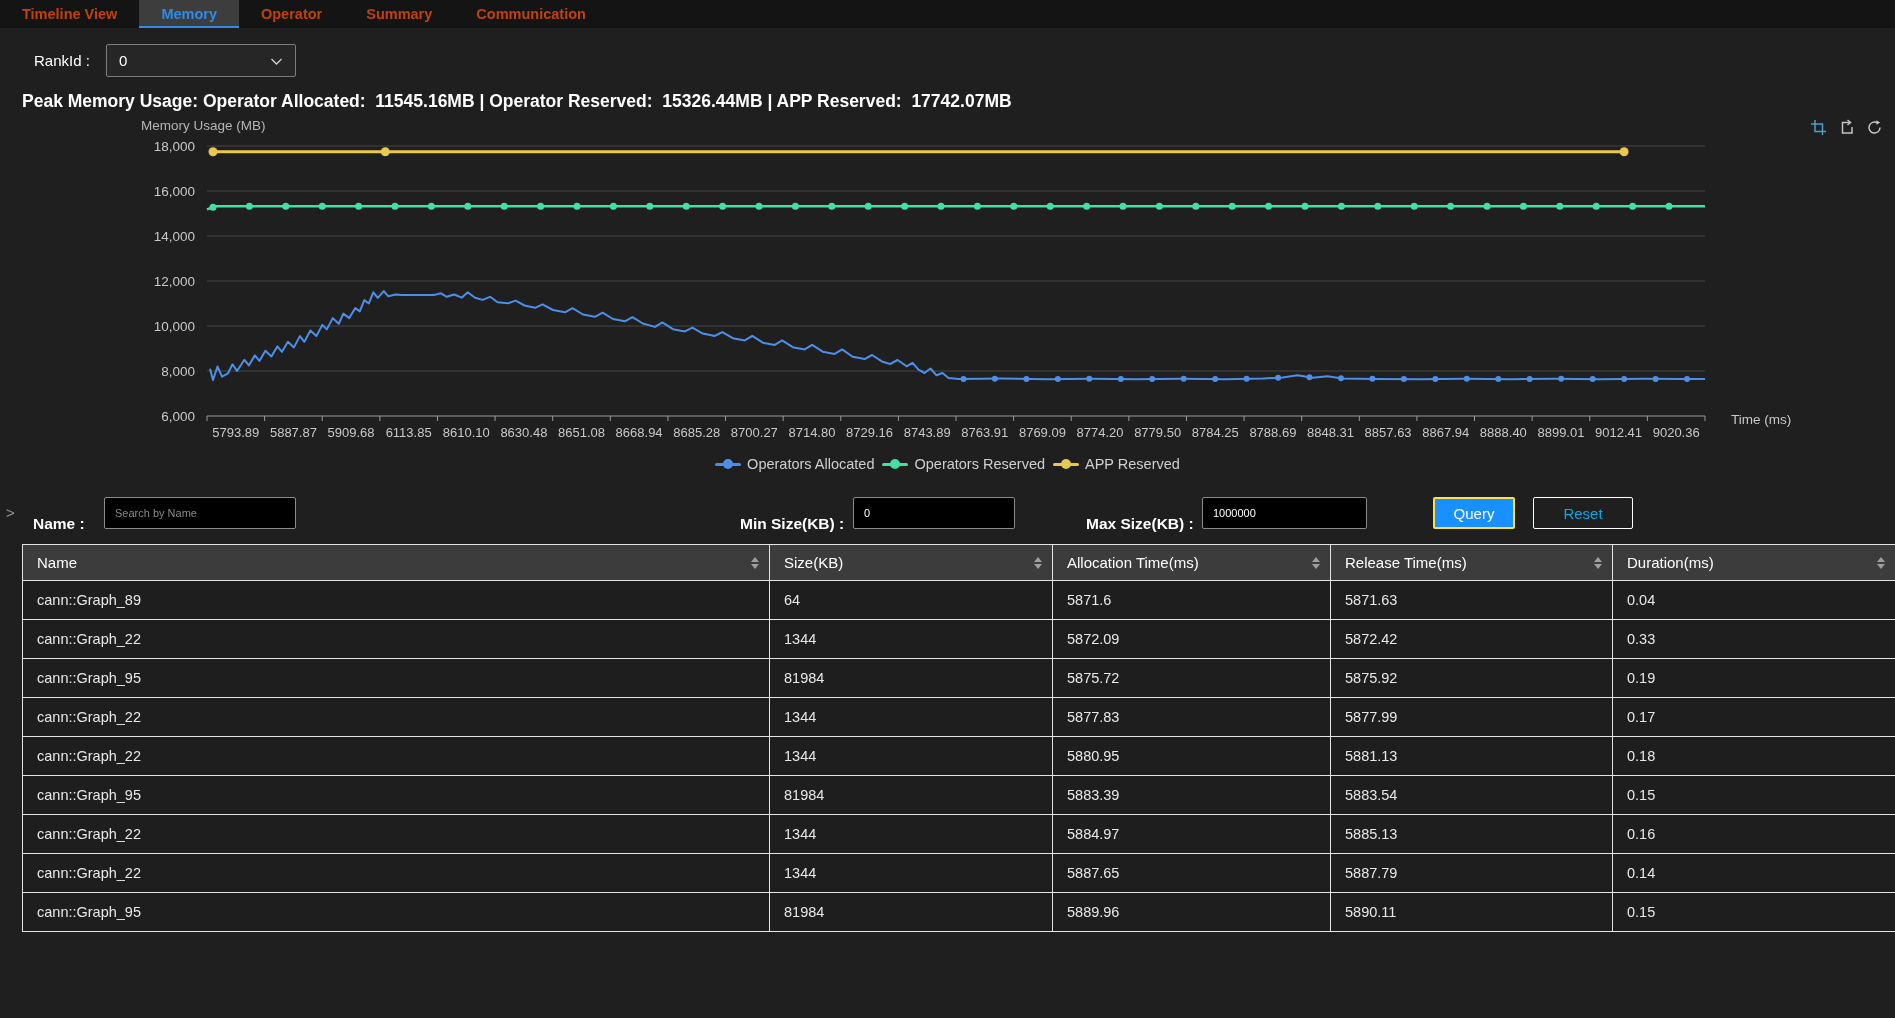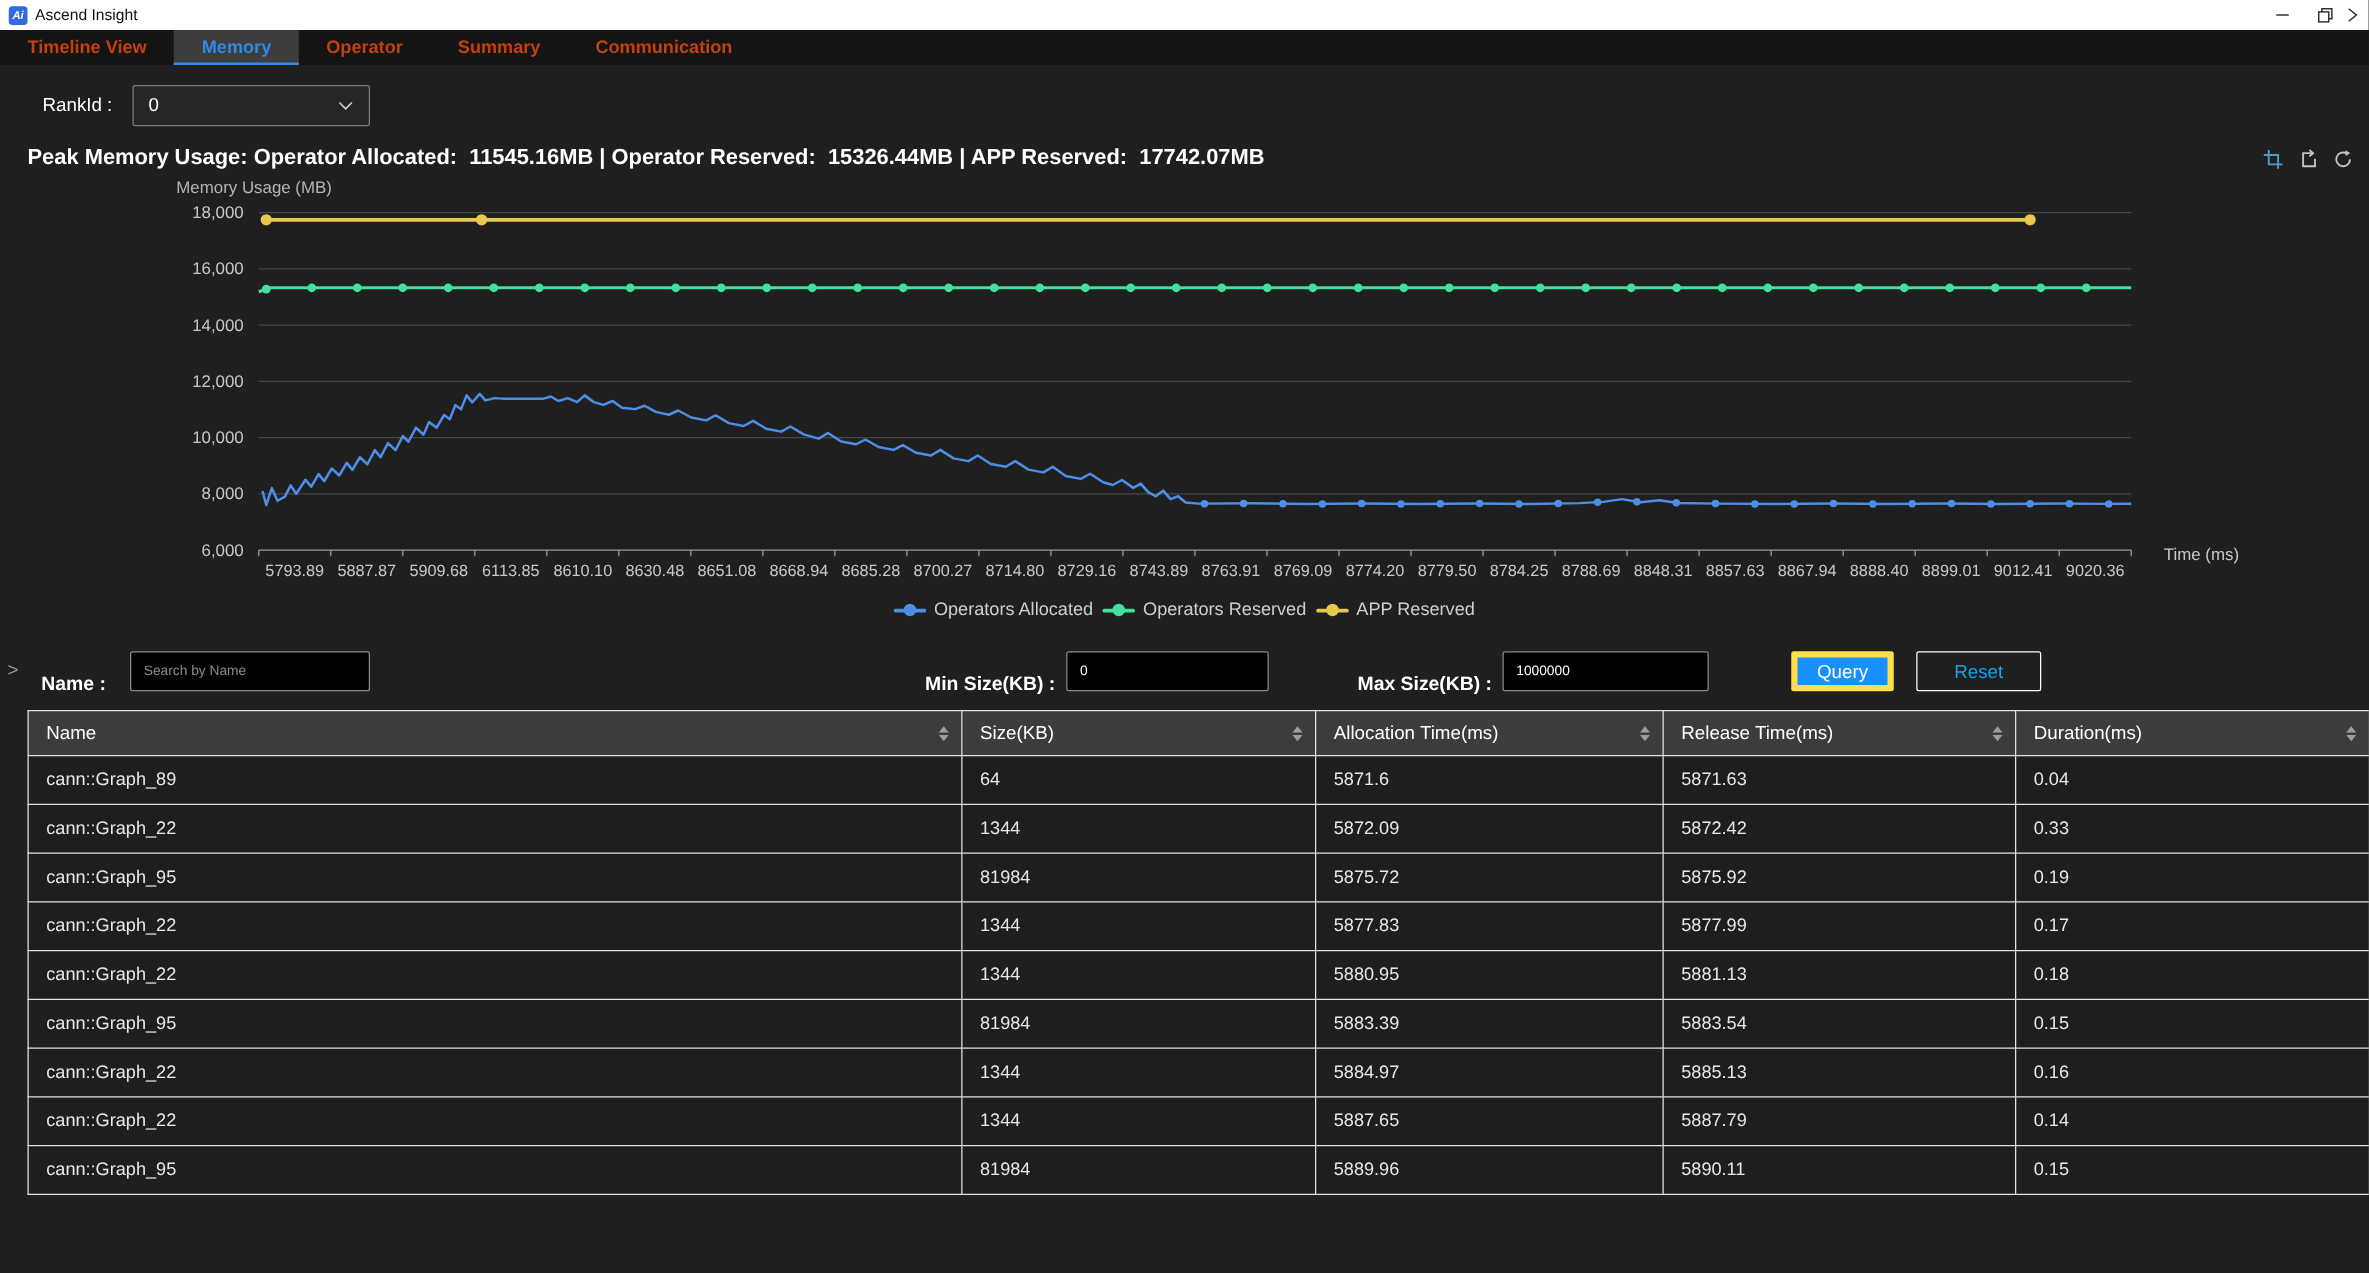--- a/index.html
+++ b/index.html
@@ -55,63 +55,41 @@
   
   .filter-row { position:relative; height:34px; margin-top:24px; }
   .side-chevron { position:absolute; left:6px; top:8px; color:#9a9a9a; font-size:15px; cursor:pointer; }
   .f-label { position:absolute; top:11px; line-height:34px; color:#fff; font-weight:bold; font-size:15.5px;text-align:right; }
   .f-input { position:absolute; top:1px; height:32px; background:#000000; border:1px solid #8a8a8a;
              border-radius:2px; color:#fff; font-size:11px; padding:0 10px;
              font-family:"Liberation Sans", sans-serif; }
   .f-input::placeholder { color:#8a8a8a; }
   .btn { position:absolute; top:1px; height:32px; border-radius:2px; font-size:15px; cursor:pointer;
          font-family:"Liberation Sans", sans-serif; }
-  .btn-primary { background:#1890ff; color:#fff; border:5px solid #fde047; }
+  .btn-primary { background:#1890ff; color:#fff; border:2px solid #fde047; }
   .btn-ghost { background:transparent; color:#0ea5e9; border:1px solid #ffffff; }
 
   
   .tbl-wrap { margin:14px 0 0 22px; }
   table { border-collapse:collapse; table-layout:fixed; width:1873px; }
   th, td { border:1px solid #e3e3e3; }
   th { background:#3c3c3c; height:36px; color:#fff; font-size:15px; font-weight:normal; text-align:left; cursor:pointer; }
   .th-inner { display:flex; align-items:center; justify-content:space-between; padding:0 10px 0 14px; }
   td { height:39px; background:#1e1e1e; color:#e8e8e8; font-size:14.5px; padding-left:14px; }
   .sorter { display:flex; flex-direction:column; gap:2px; }
   .sorter .up   { width:0; height:0; border-left:4px solid transparent; border-right:4px solid transparent;
                   border-bottom:5px solid #9e9e9e; }
   .sorter .down { width:0; height:0; border-left:4px solid transparent; border-right:4px solid transparent;
                   border-top:5px solid #9e9e9e; }
 </style>
 </head>
 <body>
 
 <div class="root">
 
-  <div class="titlebar">
-    <div class="app-icon">Ai</div>
-    <div class="app-title">Ascend Insight</div>
-    <div class="win-controls">
-      <div class="win-btn">
-        <svg width="12" height="12" viewBox="0 0 12 12">
-            <line x1="1" y1="6" x2="11" y2="6" stroke="#333" stroke-width="1.2"></line>
-          </svg>
-      </div>
-      <div class="win-btn">
-        <svg width="13" height="13" viewBox="0 0 13 13">
-          <rect x="3.5" y="1" width="8" height="8" fill="none" stroke="#333" stroke-width="1.2"></rect>
-          <rect x="1" y="3.5" width="8" height="8" fill="#fff" stroke="#333" stroke-width="1.2"></rect>
-        </svg>
-      </div>
-      <div class="win-btn win-close">
-        <svg width="12" height="12" viewBox="0 0 12 12">
-            <polyline points="2,1 8,6 2,11" fill="none" stroke="#333" stroke-width="1.3"></polyline>
-          </svg>
-      </div>
-    </div>
-  </div>
 
   <div class="tabbar">
     <div class="tab">Timeline View</div>
     <div class="tab active">Memory</div>
     <div class="tab">Operator</div>
     <div class="tab">Summary</div>
     <div class="tab">Communication</div>
   </div>
 
   <div class="rank-row">

